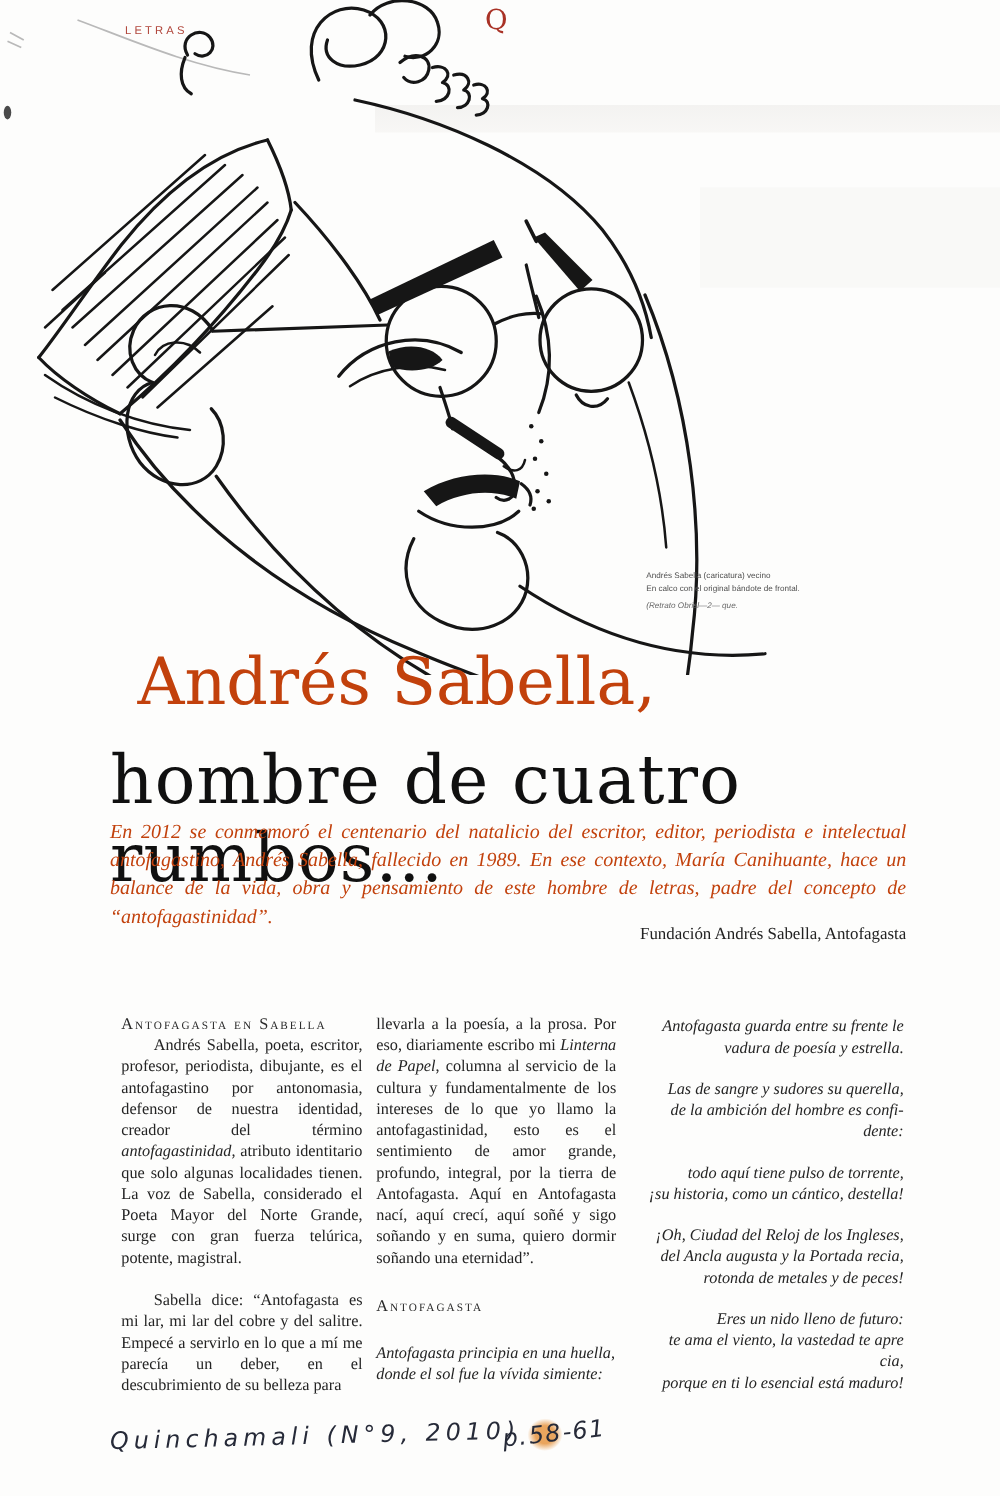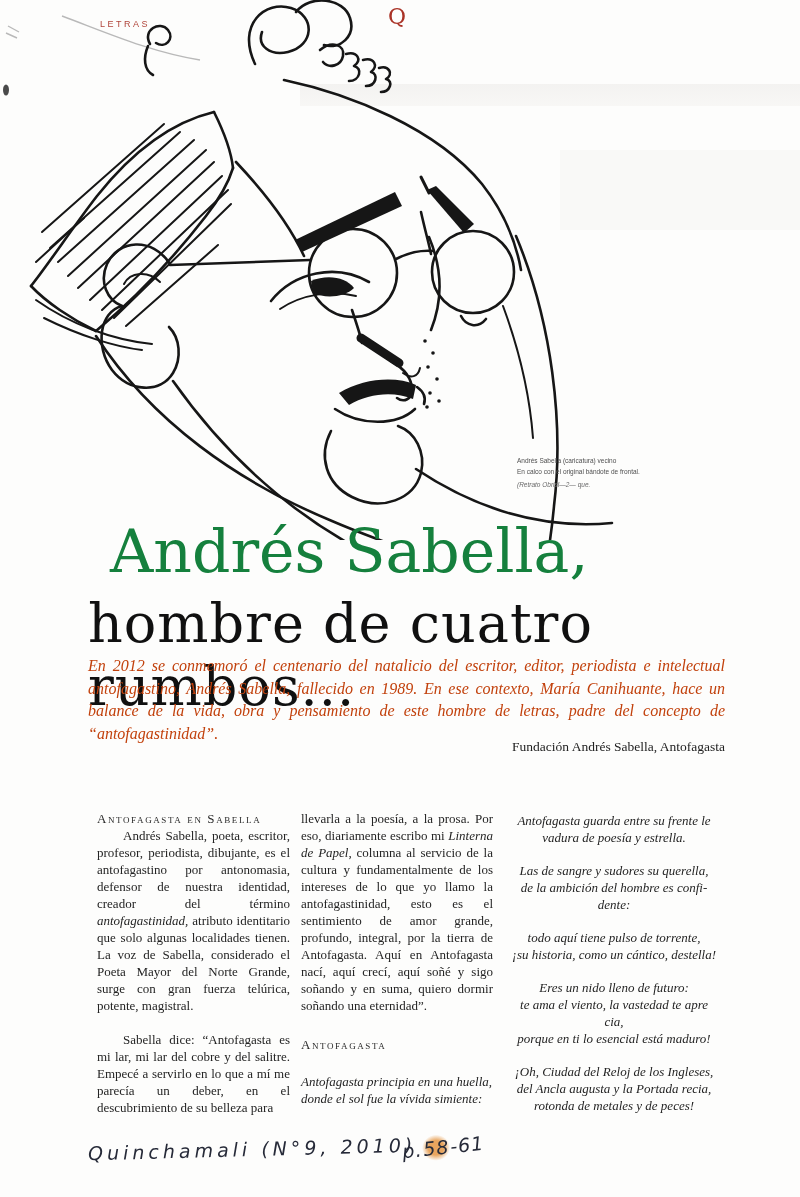--- a/index.html
+++ b/index.html
@@ -21,39 +21,39 @@
 
   
   .drawing{position:absolute;left:0;top:0;}
 
   
   .caption{position:absolute;left:517px;top:456px;width:170px;font-family:"Liberation Sans",sans-serif;
            font-size:6.5px;line-height:1.65;color:#4f4f4f;filter:blur(.35px);}
   .caption .c3{margin-top:3px;font-style:italic;color:#6a6a6a;}
 
   
-  .hl1{position:absolute;left:110px;top:516px;font-size:60px;color:#15803d;
+  .hl1{position:absolute;left:110px;top:516px;font-size:52px;color:#c2410c;
        font-family:"DejaVu Serif",serif;letter-spacing:0;}
   .hl2{position:absolute;left:88px;top:592px;font-size:54px;color:#101010;
        font-family:"DejaVu Serif",serif;letter-spacing:1px;}
 
   
   .lede{position:absolute;left:88px;top:655px;width:637px;font-style:italic;
         font-size:16px;line-height:22.5px;text-align:justify;color:#c2410c;}
 
   
   .byline{position:absolute;left:300px;top:737px;width:425px;text-align:right;}
   .byline .author{font-variant-caps:small-caps;font-size:14px;letter-spacing:1.2px;color:#222;}
   .byline .affil{font-size:13.5px;margin-top:2px;color:#222;}
 
   
   .col{position:absolute;top:810px;font-size:13px;line-height:17px;text-align:justify;color:#242424;}
   .col1{left:97px;width:193px;}
   .col2{left:301px;width:192px;}
-  .col3{left:505px;width:218px;top:812px;text-align:center;}
+  .col3{left:505px;width:218px;top:812px;text-align:right;}
   .colhead{font-variant-caps:small-caps;letter-spacing:1.6px;font-size:13px;
            text-align:left;color:#2a2a2a;}
   .col p{margin:0 0 0 0;text-indent:26px;}
   .col p + p{margin-top:17px;}
   .ital{font-style:italic;}
   .poem{font-style:italic;line-height:17px;}
   .poem .line{text-indent:0;}
   .stanza{margin-bottom:16px;}
   .col2 .colhead{margin-top:22px;margin-bottom:20px;}
 
@@ -210,28 +210,28 @@
     <div class="stanza">
       <div class="line">Las de sangre y sudores su querella,</div>
       <div class="line">de la ambición del hombre es confi-</div>
       <div class="line">dente:</div>
     </div>
     <div class="stanza">
       <div class="line">todo aquí tiene pulso de torrente,</div>
       <div class="line">¡su historia, como un cántico, destella!</div>
     </div>
     <div class="stanza">
+      <div class="line">¡Oh, Ciudad del Reloj de los Ingleses,</div>
+      <div class="line">del Ancla augusta y la Portada recia,</div>
+      <div class="line">rotonda de metales y de peces!</div>
+    </div>
+    <div class="stanza">
       <div class="line">Eres un nido lleno de futuro:</div>
       <div class="line">te ama el viento, la vastedad te apre</div>
       <div class="line">cia,</div>
       <div class="line">porque en ti lo esencial está maduro!</div>
     </div>
-    <div class="stanza">
-      <div class="line">¡Oh, Ciudad del Reloj de los Ingleses,</div>
-      <div class="line">del Ancla augusta y la Portada recia,</div>
-      <div class="line">rotonda de metales y de peces!</div>
-    </div>
   </div>
 
   <div class="hw hw-cite">Quinchamali (N°9, 2010)</div>
   <div class="hw hw-pages"><span>p.</span><span class="hl-orange">58</span><span>-61</span></div>
 
 </div>
 
 </body></html>

